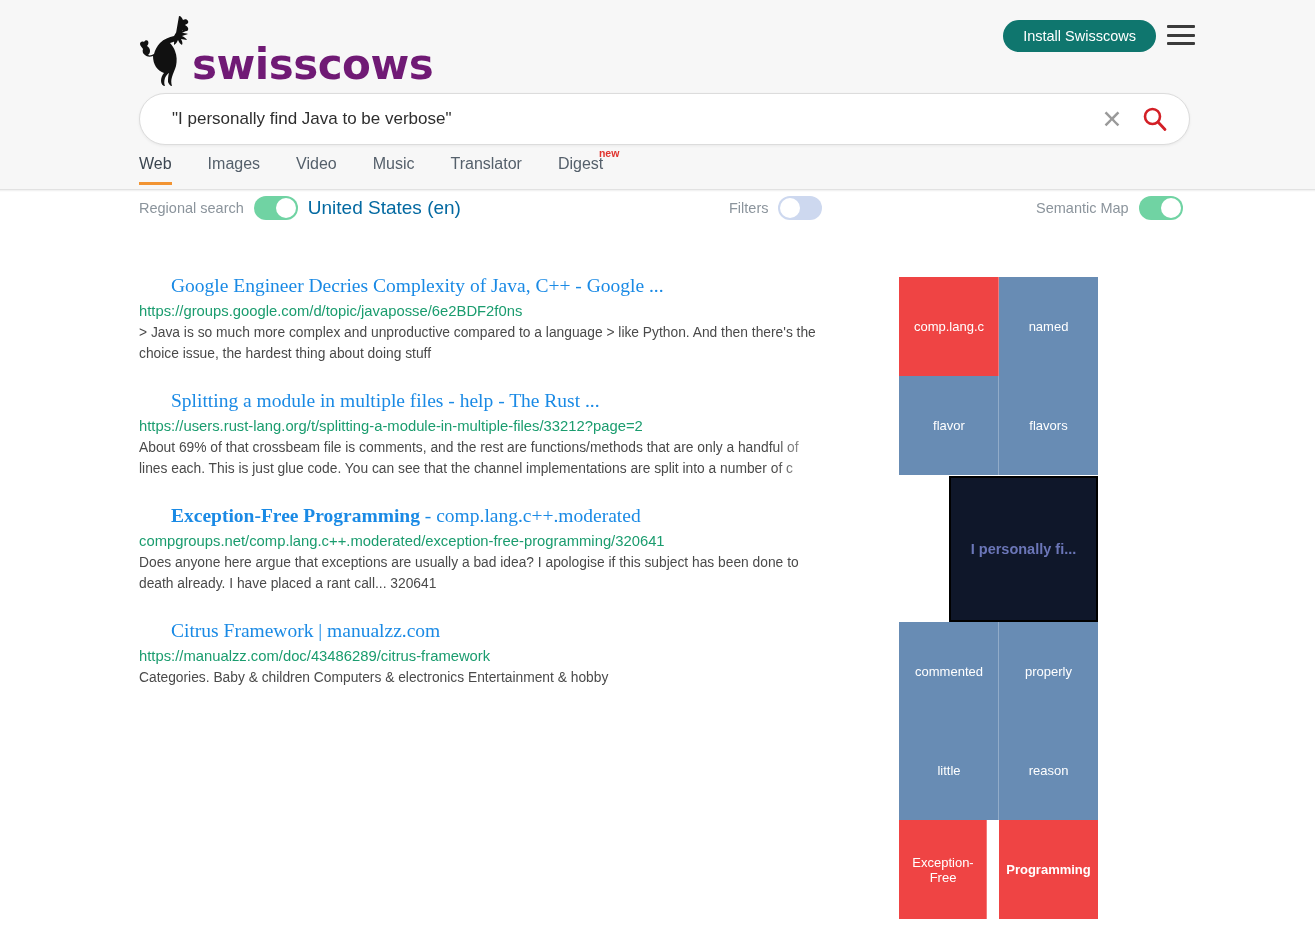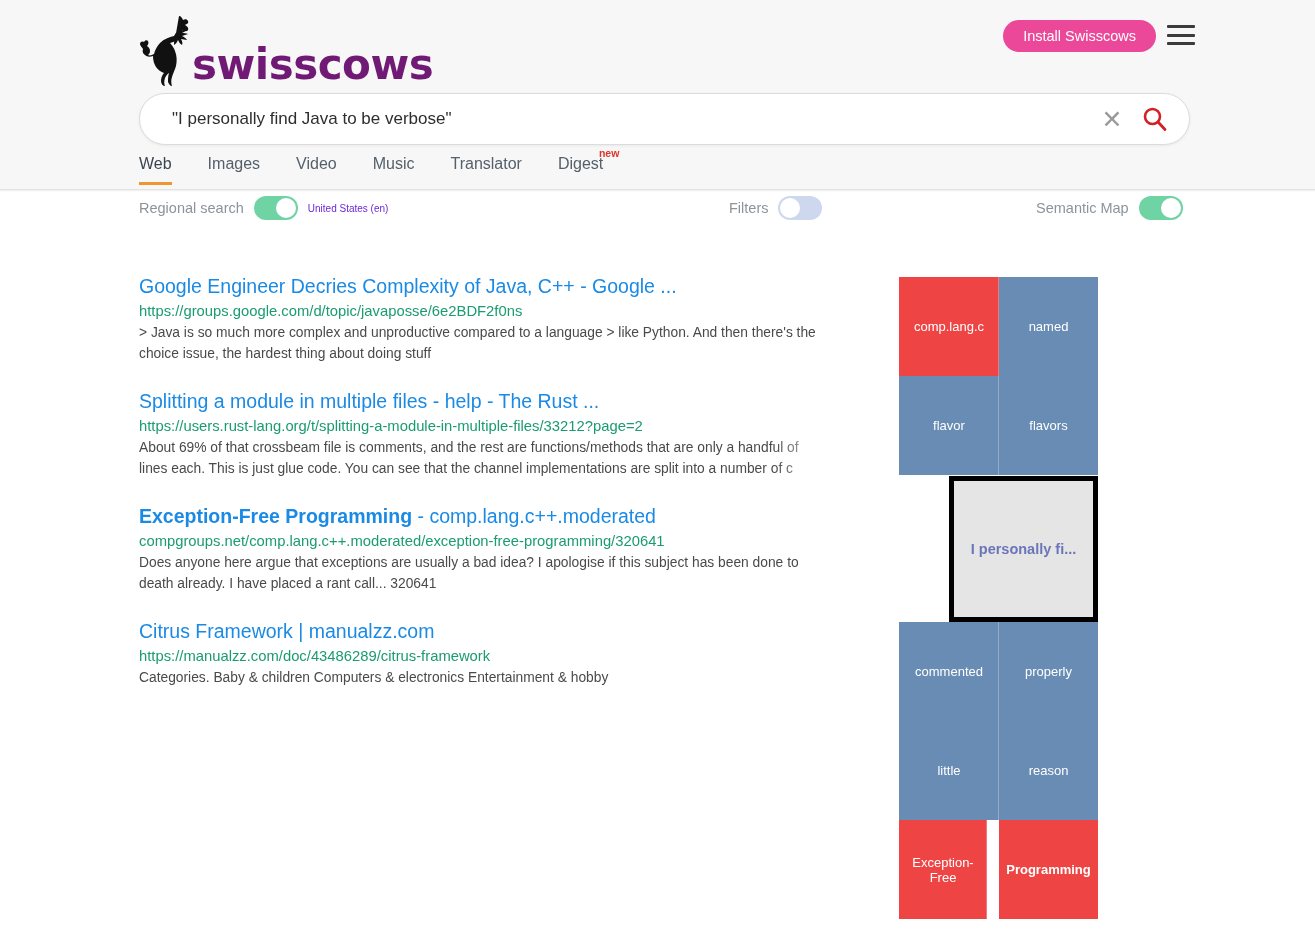--- a/index.html
+++ b/index.html
@@ -28,21 +28,21 @@
     font-family: "DejaVu Sans", sans-serif;
     font-size: 42px; font-weight: 700; color: #701a75;
     letter-spacing: -0.5px;
   }
 
   
   .install-btn {
     position: absolute; right: 159px; top: 20px;
     height: 32px; padding: 0 20px;
     display: flex; align-items: center; justify-content: center;
-    background: #ec4899; border: none; border-radius: 17px;
+    background: #0f766e; border: none; border-radius: 17px;
     color: #ffffff; font-size: 14.5px; font-family: "Liberation Sans", sans-serif;
     cursor: pointer; white-space: nowrap;
   }
   .burger {
     position: absolute; right: 120px; top: 25px;
     width: 28px; height: 20px; cursor: pointer;
     display: flex; flex-direction: column; justify-content: space-between;
   }
   .burger span { display: block; height: 3px; background: #3b3b3b; border-radius: 1px; }
 
@@ -83,40 +83,40 @@
   }
   .tab .new-badge {
     position: absolute; top: -8px; right: 2px;
     font-size: 10.5px; color: #e0332e; font-weight: 600;
   }
 
   
   .opt-row { position: absolute; left: 0; top: 196px; width: 1315px; height: 32px; }
   .opt-group { position: absolute; display: flex; align-items: center; gap: 10px; }
   .opt-label { font-size: 14.5px; color: #8b949c; white-space: nowrap; }
-  .opt-link { font-size: 10px; color: #6d28d9; cursor: pointer; white-space: nowrap; }
+  .opt-link { font-size: 19px; color: #0369a1; cursor: pointer; white-space: nowrap; }
   .toggle {
     width: 44px; height: 24px; border-radius: 12px; position: relative; cursor: pointer;
   }
   .toggle.on { background: #70d3a3; }
   .toggle.off { background: #cdd8ef; }
   .toggle .knob {
     position: absolute; top: 2px; width: 20px; height: 20px;
     border-radius: 50%; background: #ffffff;
   }
   .toggle.on .knob { left: 22px; }
   .toggle.off .knob { left: 2px; }
 
   
   .results { position: absolute; left: 139px; top: 272px; width: 700px; }
   .result { margin-bottom: 23px; position: relative; }
   .r-title {
-    font-family: Liberation Sans, sans-serif;
+    font-family: Liberation Serif, serif;
     font-size: 19.5px; color: #1a8ae5; line-height: 28px;
-    cursor: pointer; display: block;
+    cursor: pointer; display: block; margin-left: 32px;
   }
   .r-title .bold { font-weight: 700; color: #1a8ae5; }
   .r-url {
     font-size: 14.8px; color: #1a9c6e; line-height: 23px;
     cursor: pointer; display: block; word-break: break-all;
   }
   .r-snip {
     font-size: 13.8px; color: #4a4a4a; line-height: 20.5px;
     max-width: 690px;
   }
@@ -130,21 +130,21 @@
   .semap { position: absolute; left: 899px; top: 277px; width: 199px; height: 642px; }
   .tile {
     position: absolute; display: flex; align-items: center; justify-content: center;
     color: #ffffff; font-size: 13px; cursor: pointer; text-align: center;
     font-family: "Liberation Sans", sans-serif; overflow: hidden;
     padding: 0 4px;
   }
   .tile.pink { background: #ef4444; }
   .tile.blue { background: #688cb4; }
   .tile.center {
-    background: #e5e5e5; border: 5px solid #000000;
+    background: #0f172a; border: 2px solid #000000;
     color: #6b76b8; font-weight: 700; font-size: 14.5px;
   }
   .tile .sep-v {
     position: absolute; right: 0; top: 0; bottom: 0; width: 1px;
     background: rgba(255,255,255,0.28);
   }
 </style>
 </head>
 <body>
 

